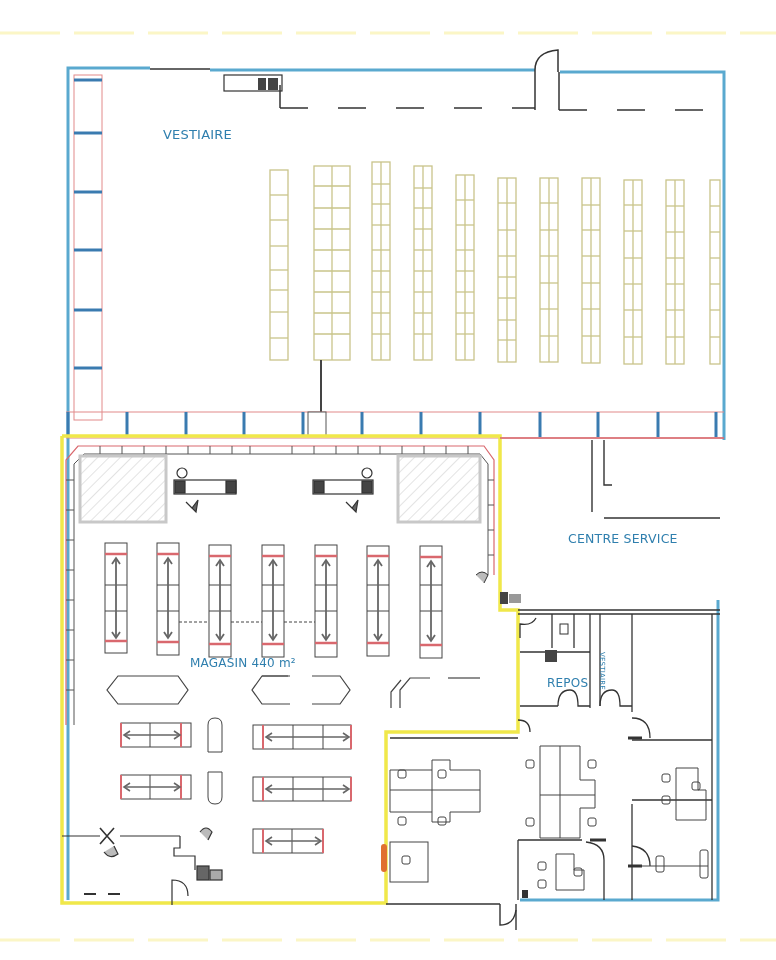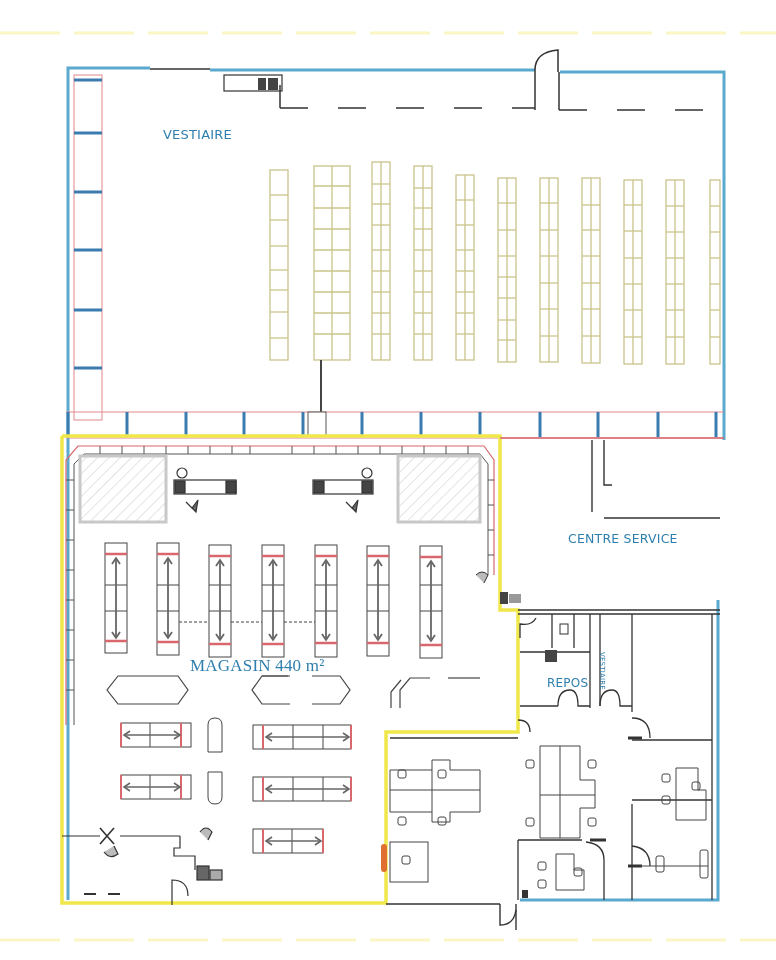--- a/index.html
+++ b/index.html
@@ -1,20 +1,20 @@
 <!DOCTYPE html>
 <html><head>
 <meta charset="utf-8">
 <style>
   html,body{margin:0;padding:0;background:#ffffff;}
   body{width:776px;height:960px;position:relative;overflow:hidden;font-family:"DejaVu Sans",sans-serif;}
   svg{position:absolute;left:0;top:0;}
   .lbl{position:absolute;color:#2f7fae;font-family:"DejaVu Sans",sans-serif;white-space:nowrap;letter-spacing:0.2px;}
   .lbl-reception{left:163px;top:127px;font-size:13px;}
-  .lbl-magasin{left:190px;top:656px;font-size:17px;font-family:Liberation Serif, serif;}
+  .lbl-magasin{left:190px;top:656px;font-size:12px;}
   .lbl-centre{left:568px;top:531px;font-size:12.5px;text-align:center;}
   .lbl-repos{left:547px;top:676px;font-size:12px;}
   .lbl-vestiaire{left:606px;top:652px;font-size:7px;transform:rotate(90deg);transform-origin:left top;}
 </style>
 </head>
 <body>
 
 <svg width="776" height="960" viewBox="0 0 776 960">
 
   <line x1="0" y1="33" x2="776" y2="33" stroke="#fbf6c6" stroke-width="3" stroke-dasharray="60 14"></line>

